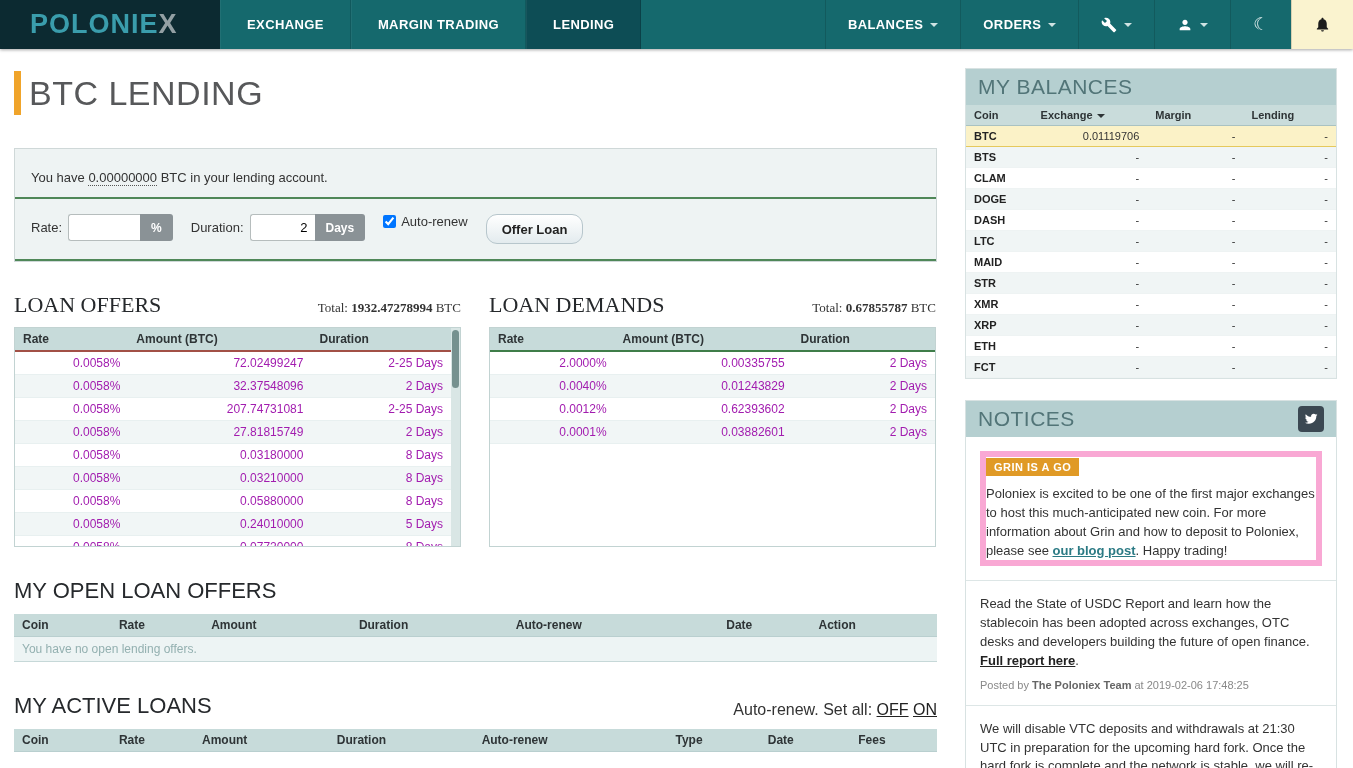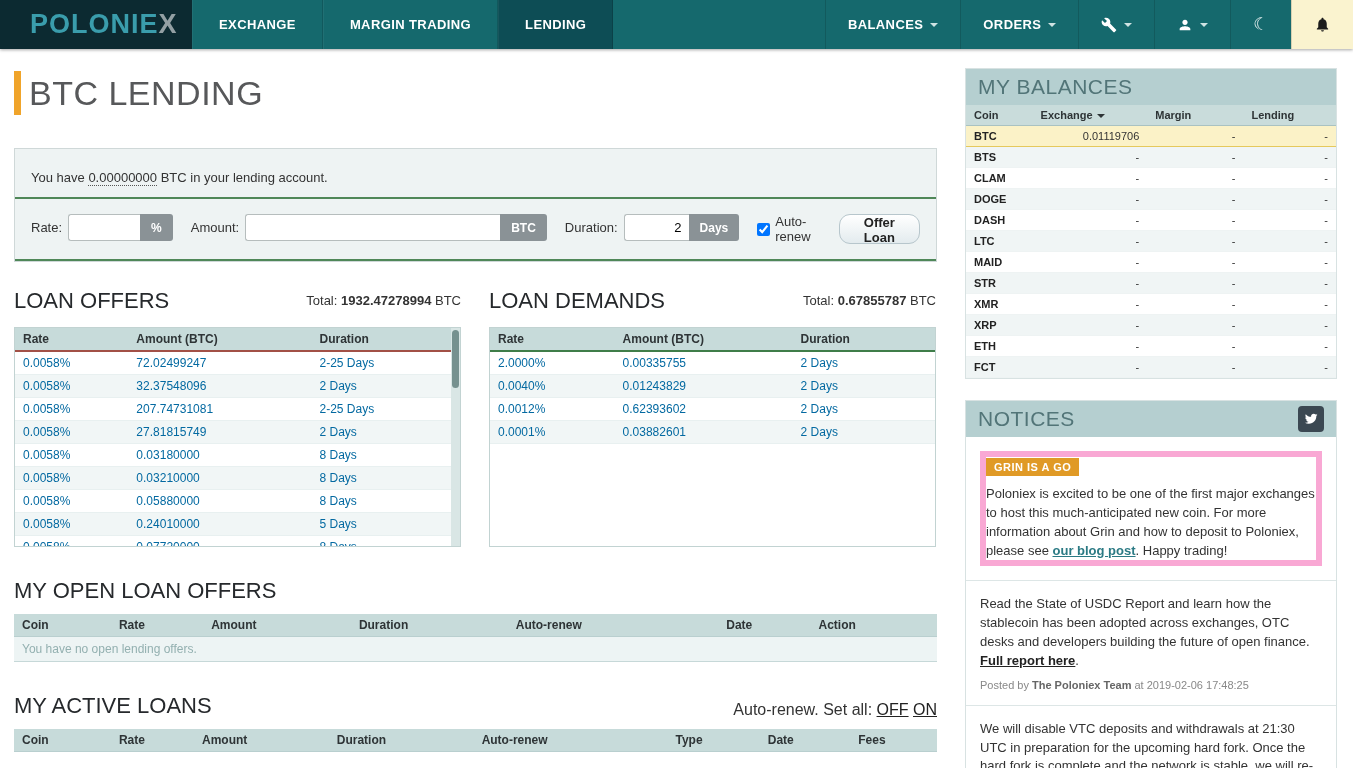--- a/index.html
+++ b/index.html
@@ -2,21 +2,21 @@
 <html><head>
 <meta charset="utf-8">
 <style>
   * { margin:0; padding:0; box-sizing:border-box; }
   html,body { width:1353px; height:768px; overflow:hidden; background:#fff;
     font-family:"Liberation Sans","DejaVu Sans",sans-serif; color:#333; }
 
   
   .topnav { height:49px; background:#15696d; display:flex; align-items:stretch;
     box-shadow:0 1px 3px rgba(0,0,0,.35); position:relative; z-index:5; }
-  .logo-area { width:192px; background:#0c2a31; display:flex; align-items:center;
+  .logo-area { width:220px; background:#0c2a31; display:flex; align-items:center;
     padding-left:30px; cursor:pointer; }
   .logo-main { font-size:27px; font-weight:bold; letter-spacing:1px; color:#3a9dac; }
   .logo-x { font-size:27px; font-weight:bold; letter-spacing:1px; color:#93a0a4; }
   .nav-tabs { display:flex; }
   .nav-tab { padding:0 26px; line-height:49px; color:#fff; font-size:13px; font-weight:bold;
     letter-spacing:.4px; border-right:1px solid rgba(0,0,0,.14); border-left:1px solid rgba(255,255,255,.05);
     cursor:pointer; }
   .nav-tab.active { background:#0d4d55; }
   .nav-spacer { flex:1; }
   .nav-right { display:flex; }
@@ -62,33 +62,33 @@
   .amount-input { width:255px; }
   .duration-input { width:65px; text-align:right; }
   .autorenew { display:flex; align-items:center; gap:5px; font-size:13px; margin-right:18px; }
   .offer-btn { height:30px; padding:0 15px; font-size:13px; font-weight:bold; color:#222;
     background:linear-gradient(#ffffff,#e3ebee); border:1px solid #b7c6cc; border-radius:11px;
     cursor:pointer; font-family:inherit; }
 
   
   .loan-tables { display:flex; gap:28px; margin-top:22px; }
   .loan-col { width:447px; }
-  .loan-title-row { display:flex; justify-content:space-between; align-items:center; height:34px; }
+  .loan-title-row { display:flex; justify-content:space-between; align-items:flex-end; height:34px;font-family:Liberation Serif, serif; }
   .section-title { font-size:22px; font-weight:400; color:#26292c; }
   .total-line { font-size:13px; color:#333; padding-bottom:2px; }
   .total-line b { font-weight:bold; }
   .ltable-wrap { margin-top:9px; border:1px solid #c2d3d2; height:220px; background:#fff;
     position:relative; overflow:hidden; }
   .ltable-wrap.with-scroll .ltable { width:calc(100% - 9px); }
   table.ltable { border-collapse:collapse; width:100%; font-size:12px; table-layout:fixed; }
   table.ltable th { background:#c7dbda; text-align:left; font-weight:bold; color:#2e3436;
     padding:4px 8px; }
   .offers-table th { border-bottom:2px solid #a25046; }
   .demands-table th { border-bottom:2px solid #3f7d49; }
-  table.ltable td { text-align:left; padding:4px 8px; color:#0369a1; border-bottom:1px solid #e8f0f0; }
+  table.ltable td { text-align:right; padding:4px 8px; color:#a21caf; border-bottom:1px solid #e8f0f0; }
   table.ltable tr:nth-child(even) td { background:#f1f6f6; }
   .fake-scroll { position:absolute; right:0; top:0; bottom:0; width:9px; background:#d9e6e5; }
   .fake-scroll .thumb { position:absolute; top:2px; left:1px; width:7px; height:58px;
     background:#76918f; border-radius:4px; }
 
   
   .wide-section-head { display:flex; justify-content:space-between; align-items:flex-end;
     margin-top:25px; height:32px; }
   .setall { font-size:16px; color:#333; }
   .setall a { color:#222; text-decoration:underline; cursor:pointer; }
@@ -190,27 +190,20 @@
           <span class="dotted">0.00000000</span>
           <span>BTC in your lending account.</span>
         </p>
       </div>
       <div class="offer-form">
         <div class="fgroup">
           <label>Rate:</label>
           <span class="igroup">
             <input class="rate-input" type="text" style="">
             <span class="addon">%</span>
-          </span>
-        </div>
-        <div class="fgroup">
-          <label>Amount:</label>
-          <span class="igroup">
-            <input class="amount-input" type="text" style="">
-            <span class="addon">BTC</span>
           </span>
         </div>
         <div class="fgroup">
           <label>Duration:</label>
           <span class="igroup">
             <input class="duration-input" type="text" value="2" style="">
             <span class="addon">Days</span>
           </span>
         </div>
         <label class="autorenew">

